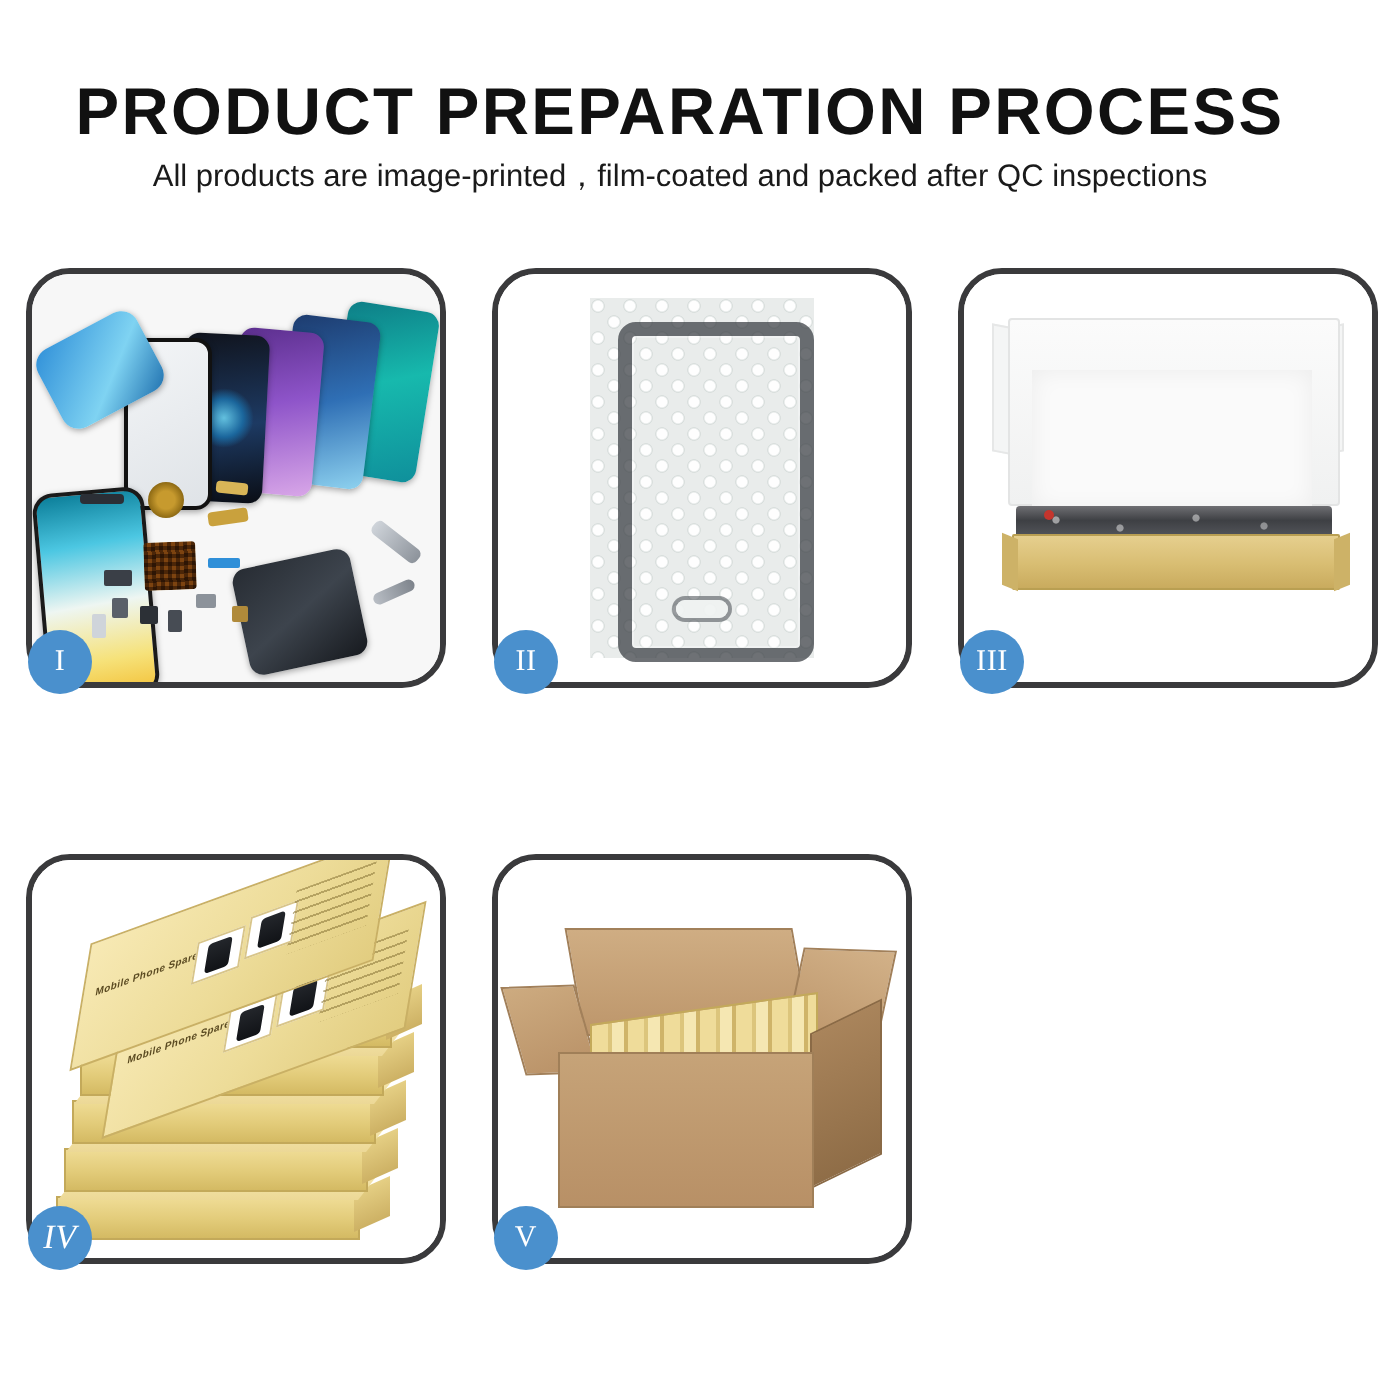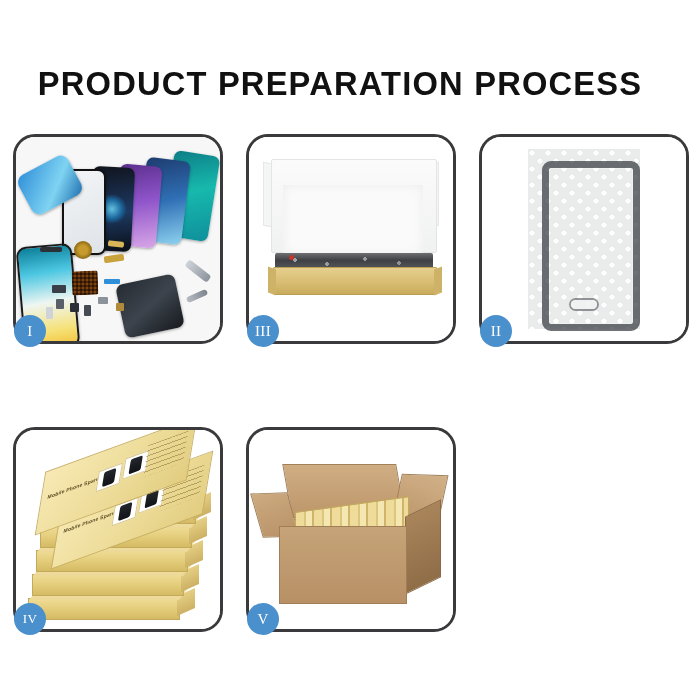--- a/index.html
+++ b/index.html
@@ -21,21 +21,20 @@
     background: #ffffff;
   }
 
   
   .header {
     position: absolute;
     top: 36px;
     left: 0;
     width: 680px;
     text-align: center;
-    margin-top: 28px;
   }
   .title {
     font-size: 33px;
     font-weight: bold;
     letter-spacing: 1.2px;
     color: #111111;
     line-height: 40px;
     white-space: nowrap;
     transform: scaleX(0.99);
   }
@@ -84,21 +83,21 @@
     border-radius: 50%;
     background: #4a90cd;
     color: #ffffff;
     font-family: "Liberation Serif", serif;
     font-size: 15px;
     line-height: 32px;
     text-align: center;
     letter-spacing: 0.3px;
     z-index: 6;
   }
-  .badge.wide { font-size: 13px; }
+  .badge.wide { font-size: 17px; font-style: italic; }
 
   
   .p1 { background:#f7f7f7; }
   .scr {
     position:absolute; border-radius:7px;
     box-shadow:0 1px 3px rgba(0,0,0,.35);
   }
   .s-teal  { width:46px; height:86px; right:6px;  top:16px;
              background:linear-gradient(160deg,#0d7d86,#17b9ad 45%,#0f8f9b);
              transform:rotate(9deg); }
@@ -360,20 +359,21 @@
     background:rgba(110,86,56,.45);
   }
 </style>
 </head>
 <body>
 
 <div class="page">
 
   <div class="header">
     <div class="title">PRODUCT PREPARATION PROCESS</div>
+    <div class="subtitle">All products are image-printed，film-coated and packed after QC inspections</div>
   </div>
 
   <div class="grid">
 
     <div class="panel">
       <div class="panel-inner p1">
         <div class="scr s-teal"></div>
         <div class="scr s-blue"></div>
         <div class="scr s-purp"></div>
         <div class="scr s-dark"></div>
@@ -394,37 +394,37 @@
         <div class="tiny t6"></div>
         <div class="tiny t7"></div>
         <div class="tiny t8"></div>
         <div class="tool"></div>
         <div class="tool2"></div>
       </div>
       <div class="badge">I</div>
     </div>
 
     <div class="panel">
+      <div class="panel-inner p2">
+        <div class="wrapsheet"></div>
+      </div>
+      <div class="badge">II</div>
+    </div>
+
+    <div class="panel">
       <div class="panel-inner p3">
         <div class="lid-flapL"></div>
         <div class="lid-flapR"></div>
         <div class="lid"></div>
         <div class="foam"></div>
         <div class="tray-top"></div>
         <div class="tray-dot"></div>
         <div class="kraft-base"></div>
       </div>
       <div class="badge">III</div>
-    </div>
-
-    <div class="panel">
-      <div class="panel-inner p2">
-        <div class="wrapsheet"></div>
-      </div>
-      <div class="badge">II</div>
     </div>
 
     <div class="panel">
       <div class="panel-inner p4">
         <div class="stack">
           <div class="sbox" style="left:6px;  top:158px;">
               <div class="side"></div>
               <div class="face"></div>
             </div>
           <div class="sbox" style="left:10px; top:134px;">

